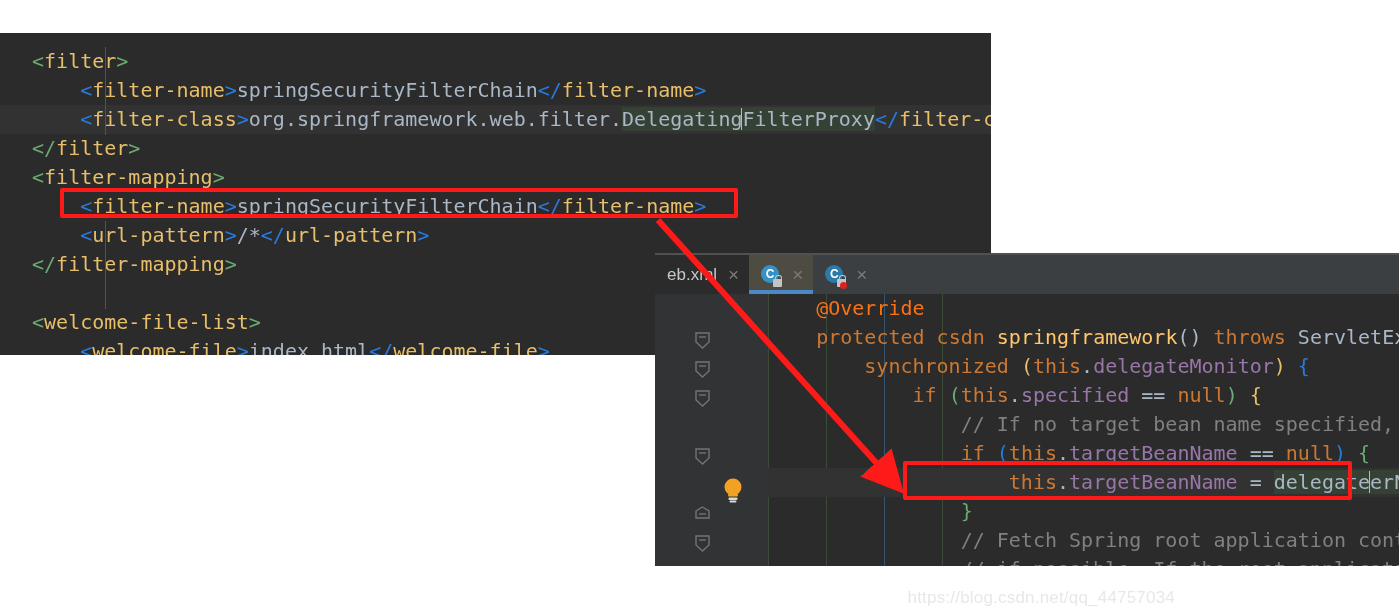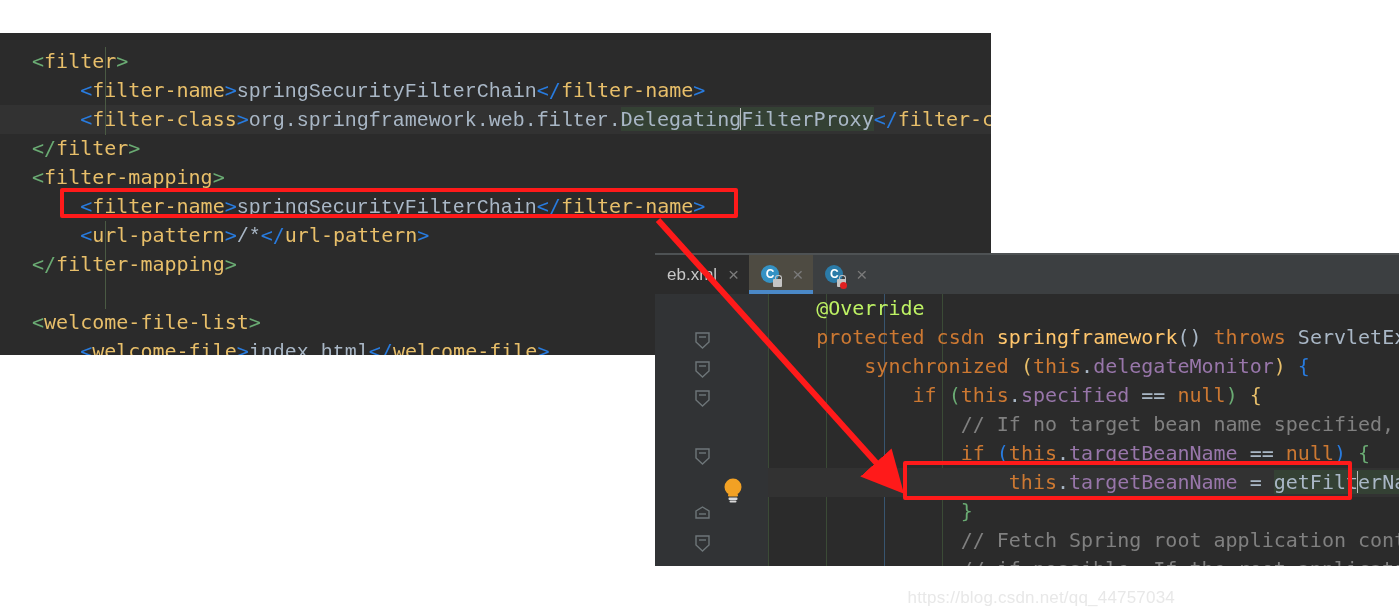--- a/index.html
+++ b/index.html
@@ -31,21 +31,21 @@
   .xml-line.hl { background: #323232; }
   .indent-guide {
     position: absolute; top: 0; bottom: 0; width: 1px;
     background: #4a5a43;
   }
 
   
   .tag      { color: #e8bf6a; }
   .brk      { color: #6aab73; }
   .brk2     { color: #287bde; }
-  .txt      { color: #a9b7c6; font-family: Liberation Mono, monospace; }
+  .txt      { color: #a9b7c6; }
   .sel      { background: #344134; }
   .caret {
     display: inline-block; width: 2px; height: 22px;
     background: #bbbbbb; vertical-align: -4px; margin: 0 -1px;
   }
 
   
   #java-window {
     position: absolute; left: 655px; top: 253px;
     width: 744px; height: 313px;
@@ -126,21 +126,21 @@
     position: relative;
   }
   .jline.hl { background: #323232; }
   .jguide {
     position: absolute; top: 0; bottom: 0; width: 1px; background: #3b4b36;
   }
   .jguide.blue { background: #385570; }
 
   
   .kw   { color: #cc7832; margin-top: 40px; }
-  .ann  { color: #bef264; }
+  .ann  { color: #f97316; }
   .meth { color: #ffc66d; }
   .fld  { color: #9876aa; }
   .cls  { color: #a9b7c6; }
   .cmt  { color: #808080; }
   .par  { color: #a9b7c6; }
   .pg   { color: #6aab73; }
   .py   { color: #e8bf6a; }
   .pb   { color: #287bde; }
   .jsel { background: #344134; }
 
@@ -269,21 +269,21 @@
         <div class="jguide" style="left:0px"></div>
         <div class="jguide" style="left:58px"></div>
         <div class="jguide blue" style="left:116px"></div>
         <div class="jguide" style="left:174px"></div>
       <div class="jline"><span>    </span><span class="ann">@Override</span></div>
           <div class="jline"><span>    </span><span class="kw">protected</span><span class="cls"> </span><span class="kw">csdn</span><span class="cls"> </span><span class="meth">springframework</span><span class="par">()</span><span class="cls"> </span><span class="kw">throws</span><span class="cls"> ServletException </span></div>
           <div class="jline"><span>        </span><span class="kw">synchronized</span><span class="cls"> </span><span class="py">(</span><span class="kw">this</span><span class="cls">.</span><span class="fld">delegateMonitor</span><span class="py">)</span><span class="cls"> </span><span class="pb">{</span></div>
           <div class="jline"><span>            </span><span class="kw">if</span><span class="cls"> </span><span class="pg">(</span><span class="kw">this</span><span class="cls">.</span><span class="fld">specified</span><span class="cls"> == </span><span class="kw">null</span><span class="pg">)</span><span class="cls"> </span><span class="py">{</span></div>
           <div class="jline"><span>                </span><span class="cmt">// If no target bean name specified, use filter</span></div>
           <div class="jline"><span>                </span><span class="kw">if</span><span class="cls"> </span><span class="pb">(</span><span class="kw">this</span><span class="cls">.</span><span class="fld">targetBeanName</span><span class="cls"> == </span><span class="kw">null</span><span class="pb">)</span><span class="cls"> </span><span class="pg">{</span></div>
-          <div class="jline hl"><span>                    </span><span class="kw">this</span><span class="cls">.</span><span class="fld">targetBeanName</span><span class="cls"> = </span><span class="jsel">getFilt</span><span class="caret"></span><span class="jsel">erName</span></div>
+          <div class="jline hl"><span>                    </span><span class="kw">this</span><span class="cls">.</span><span class="fld">targetBeanName</span><span class="cls"> = </span><span class="jsel">delegate</span><span class="caret"></span><span class="jsel">erName</span></div>
           <div class="jline"><span>                </span><span class="pg">}</span></div>
           <div class="jline"><span>                </span><span class="cmt">// Fetch Spring root application context and ini</span></div>
           <div class="jline"><span>                </span><span class="cmt">// if possible. If the root application context</span></div>
         </div>
     </div>
   </div>
 
   <div id="overlay">
     <div class="redbox" id="redbox-1" style="left:60px; top:188px; width:678px; height:30px;"></div>
     <div class="redbox" id="redbox-2" style="left:903px; top:461px; width:449px; height:39px;"></div>

